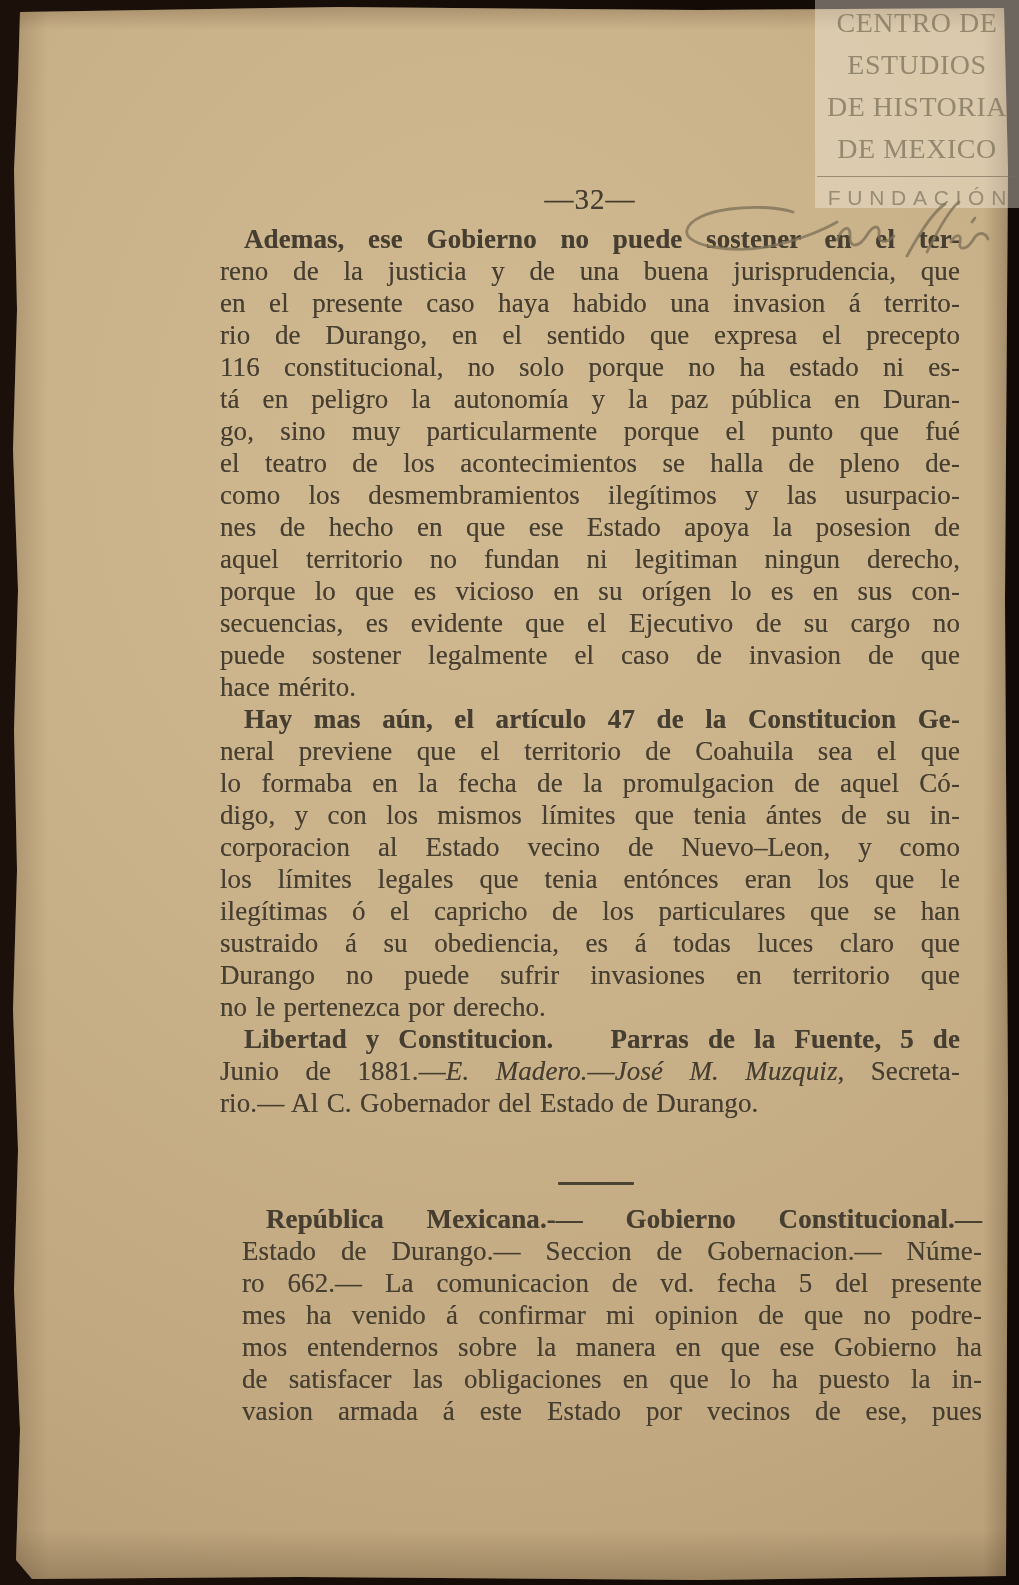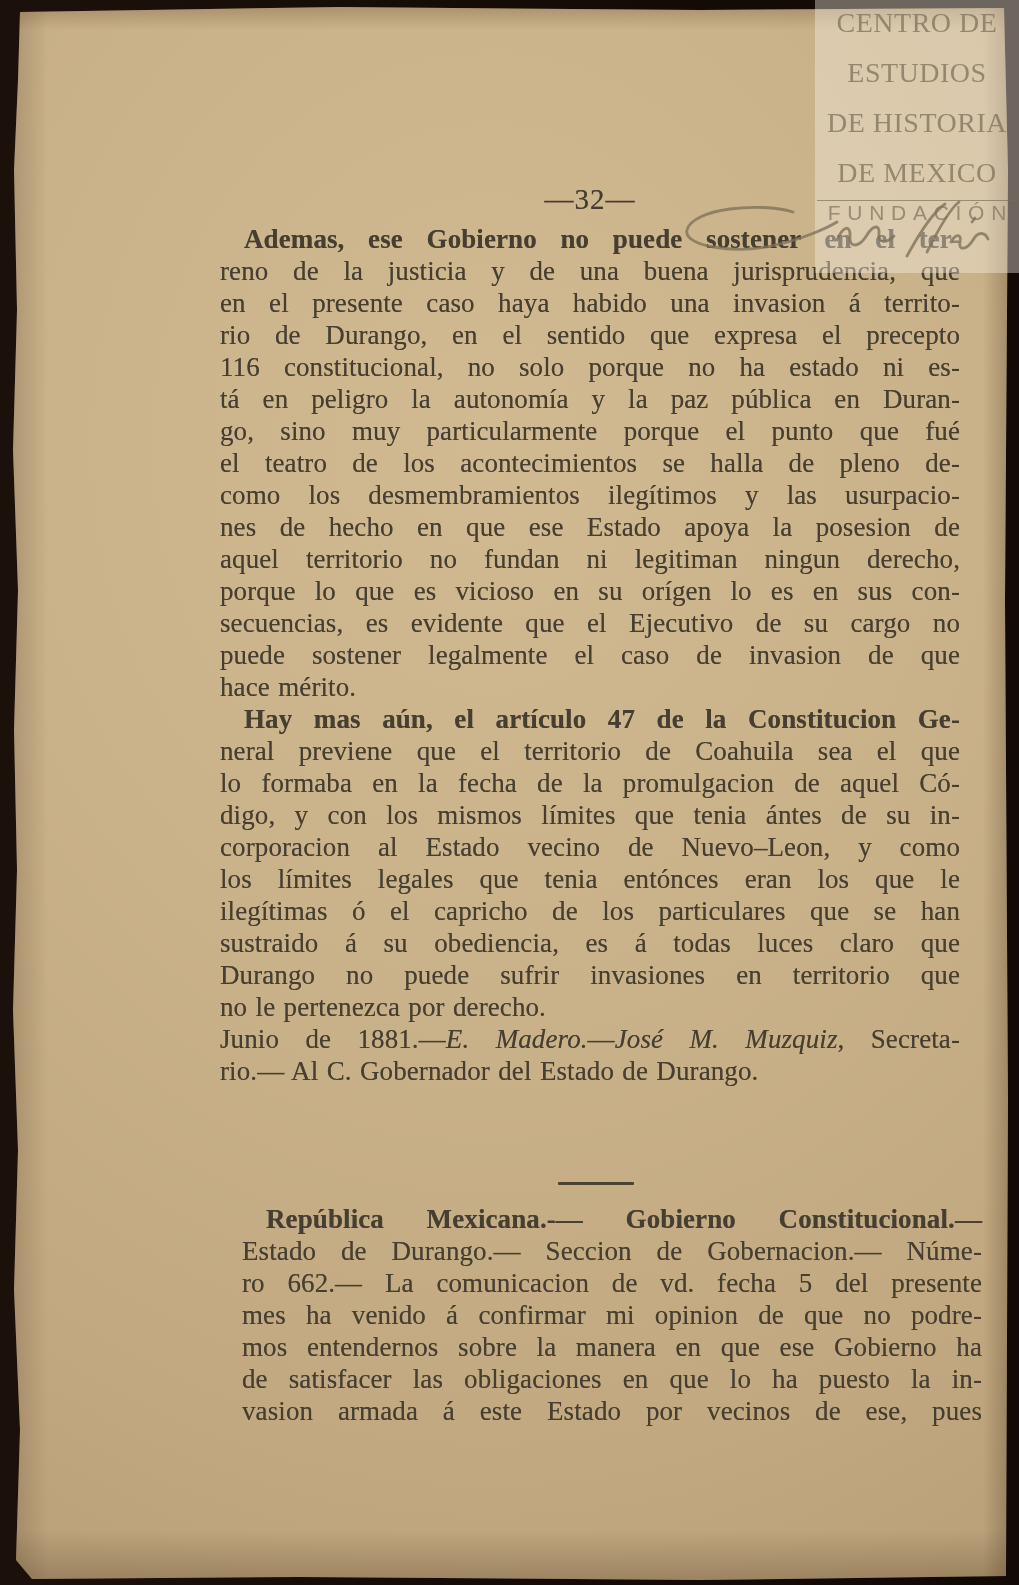--- a/index.html
+++ b/index.html
@@ -38,37 +38,37 @@
   .ln{height:32px;text-align:justify;text-align-last:justify;}
   .ln.indent{padding-left:24px;font-weight:bold;}
   .ln.last{text-align:left;text-align-last:left;}
   .ln i{font-style:italic;}
   .divider{
     position:absolute;left:558px;top:1182px;width:76px;height:3px;
     background:#4a4334;border-radius:1px;
   }
   
   .wm-box{
-    position:absolute;left:815px;top:0;width:204px;height:273px;
+    position:absolute;left:815px;top:0;width:204px;height:208px;
     background:rgba(247,241,228,.40);
   }
   .wm-serif{
     margin-top:8px;height:38px;line-height:30px;
     text-align:center;font-size:28px;letter-spacing:.5px;white-space:nowrap;
     font-family:"Liberation Serif","DejaVu Serif",serif;
     color:rgba(128,116,94,.78);
   }
   .wm-serif.first{margin-top:8px;}
-  .wm-serif:not(.first){margin-top:12px;}
+  .wm-serif:not(.first){margin-top:4px;}
   .wm-rule{
     margin:4px 0 0 2px;width:200px;height:0;
     border-top:1px solid rgba(118,108,88,.65);
   }
   .wm-sans{
-    text-align:center;white-space:nowrap;
+    margin-top:9px;text-align:center;white-space:nowrap;
     font-family:"Liberation Sans","DejaVu Sans",sans-serif;
     font-size:21px;letter-spacing:.32em;text-indent:.32em;
     color:rgba(134,124,104,.80);
   }
   .signature{
     position:absolute;left:675px;top:198px;width:344px;height:62px;
     pointer-events:none;
   }
   .signature path{
     fill:none;stroke:#7d7158;stroke-opacity:.78;
@@ -105,20 +105,21 @@
       <div class="ln">neral previene que el territorio de Coahuila sea el que</div>
       <div class="ln">lo formaba en la fecha de la promulgacion de aquel Có-</div>
       <div class="ln">digo, y con los mismos límites que tenia ántes de su in-</div>
       <div class="ln">corporacion al Estado vecino de Nuevo–Leon, y como</div>
       <div class="ln">los límites legales que tenia entónces eran los que le</div>
       <div class="ln">ilegítimas ó el capricho de los particulares que se han</div>
       <div class="ln">sustraido á su obediencia, es á todas luces claro que</div>
       <div class="ln">Durango no puede sufrir invasiones en territorio que</div>
       <div class="ln last">no le pertenezca por derecho.</div>
 
+      <div class="ln indent">Libertad y Constitucion.&nbsp;&nbsp; Parras de la Fuente, 5 de</div>
       <div class="ln"><span>Junio de 1881.—</span><i>E. Madero.</i><span>—</span><i>José M. Muzquiz</i><span>, Secreta-</span></div>
       <div class="ln last">rio.— Al C. Gobernador del Estado de Durango.</div>
     </div>
 
     <div class="divider"></div>
 
     <div class="textcol blockB">
       <div class="ln indent">República Mexicana.-— Gobierno Constitucional.—</div>
       <div class="ln">Estado de Durango.— Seccion de Gobernacion.— Núme-</div>
       <div class="ln">ro 662.— La comunicacion de vd. fecha 5 del presente</div>

